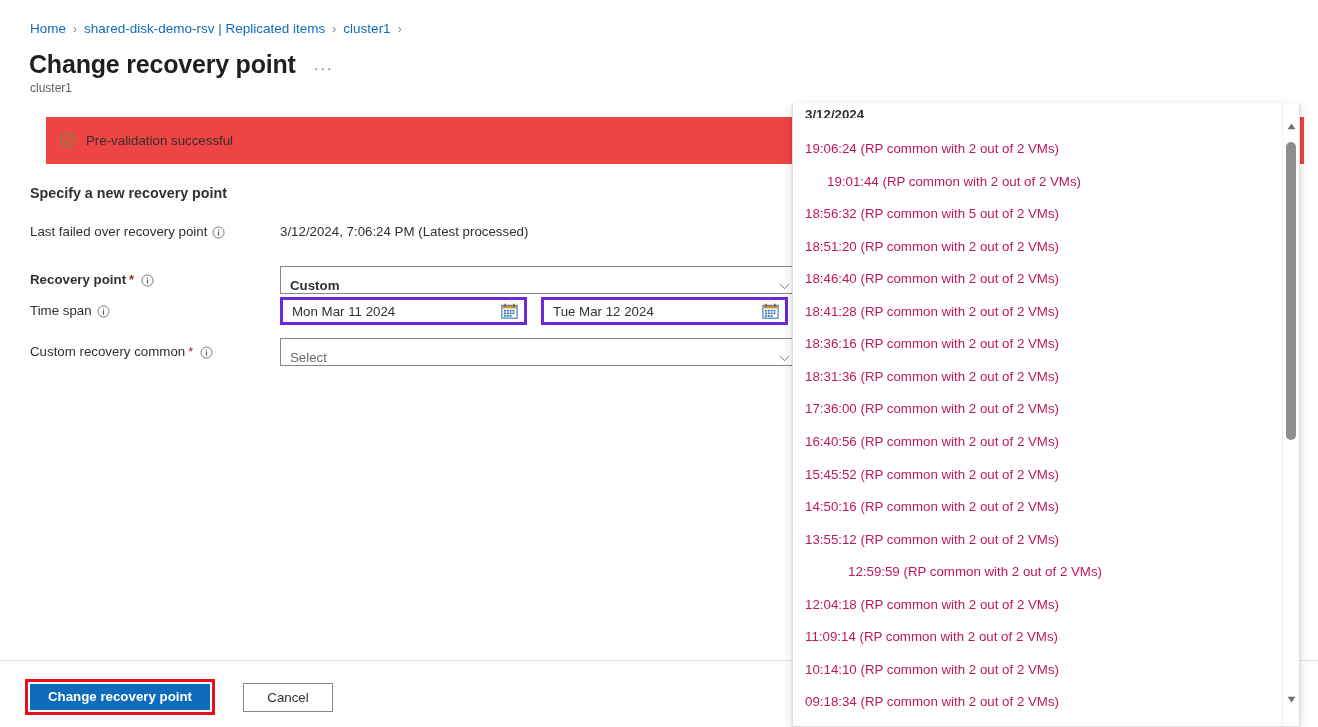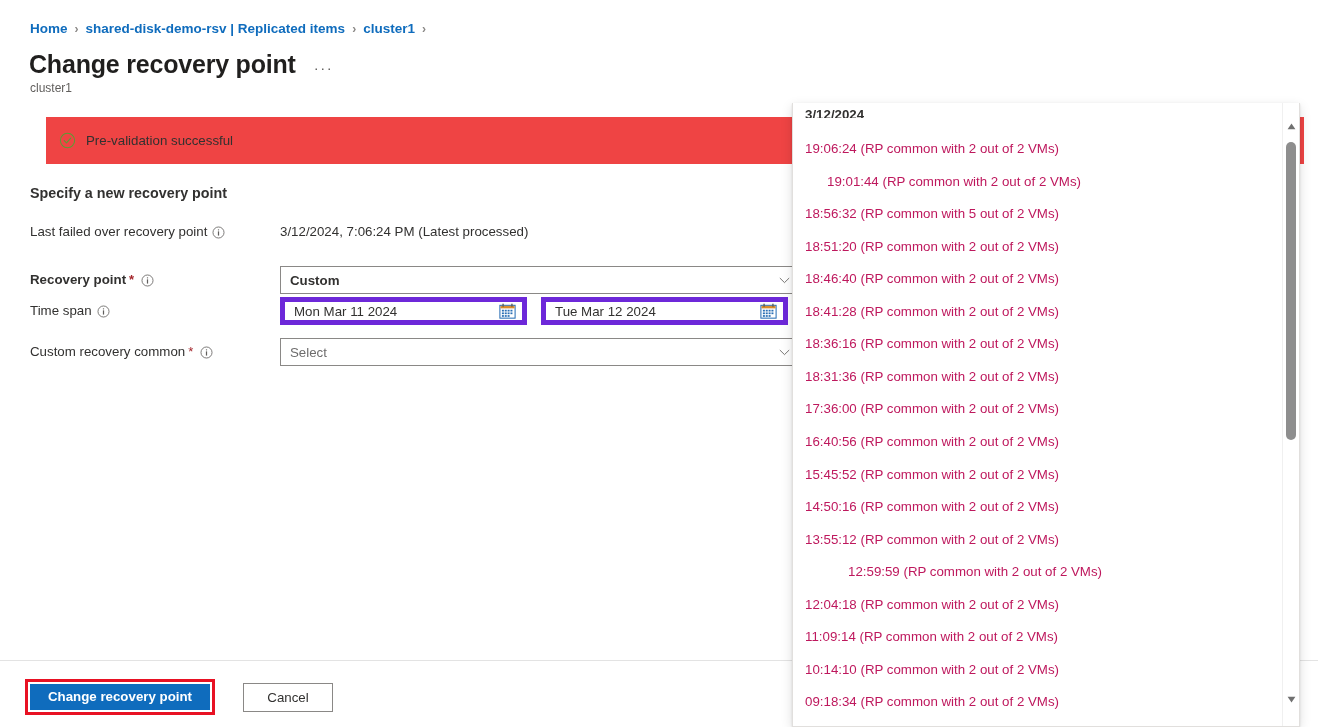--- a/index.html
+++ b/index.html
@@ -19,21 +19,20 @@
   
   .breadcrumb {
     position: absolute;
     top: 20px;
     left: 30px;
     font-size: 13.5px;
     line-height: 18px;
     white-space: nowrap;
     display: flex;
     align-items: flex-start;
-    font-weight: bold;
   }
   .crumb-link {
     color: #0f6cbd;
     text-decoration: none;
     cursor: pointer;
   }
   .crumb-sep {
     color: #8a8886;
     margin: 0 7px;
     font-size: 12px;
@@ -156,21 +155,21 @@
 
   
   .select-box {
     position: relative;
     width: 552px;
     height: 28px;
     box-sizing: border-box;
     border: 1px solid #8a8886;
     background: #ffffff;
     display: flex;
-    align-items: center;
+    align-items: flex-end;
     padding: 0 8px 0 9px;
     font-size: 13.3px;
     color: #323130;
     cursor: pointer;
   }
   .select-box.placeholder-text { color: #6d6c6c; }
   .select-value { flex: 1; white-space: nowrap; overflow: hidden; }
   .chevron {
     width: 13px;
     height: 13px;
@@ -179,21 +178,21 @@
   }
   .date-pair {
     display: flex;
     gap: 14px;
   }
   .date-box {
     position: relative;
     width: 247px;
     height: 28px;
     box-sizing: border-box;
-    border: 5px solid #6d28d9;
+    border: 3px solid #6d28d9;
     background: #ffffff;
     display: flex;
     align-items: center;
     padding: 0 5px 0 9px;
     font-size: 13.3px;
     color: #323130;
   }
   .date-value { flex: 1; white-space: nowrap; }
   .cal-icon {
     width: 19px;

